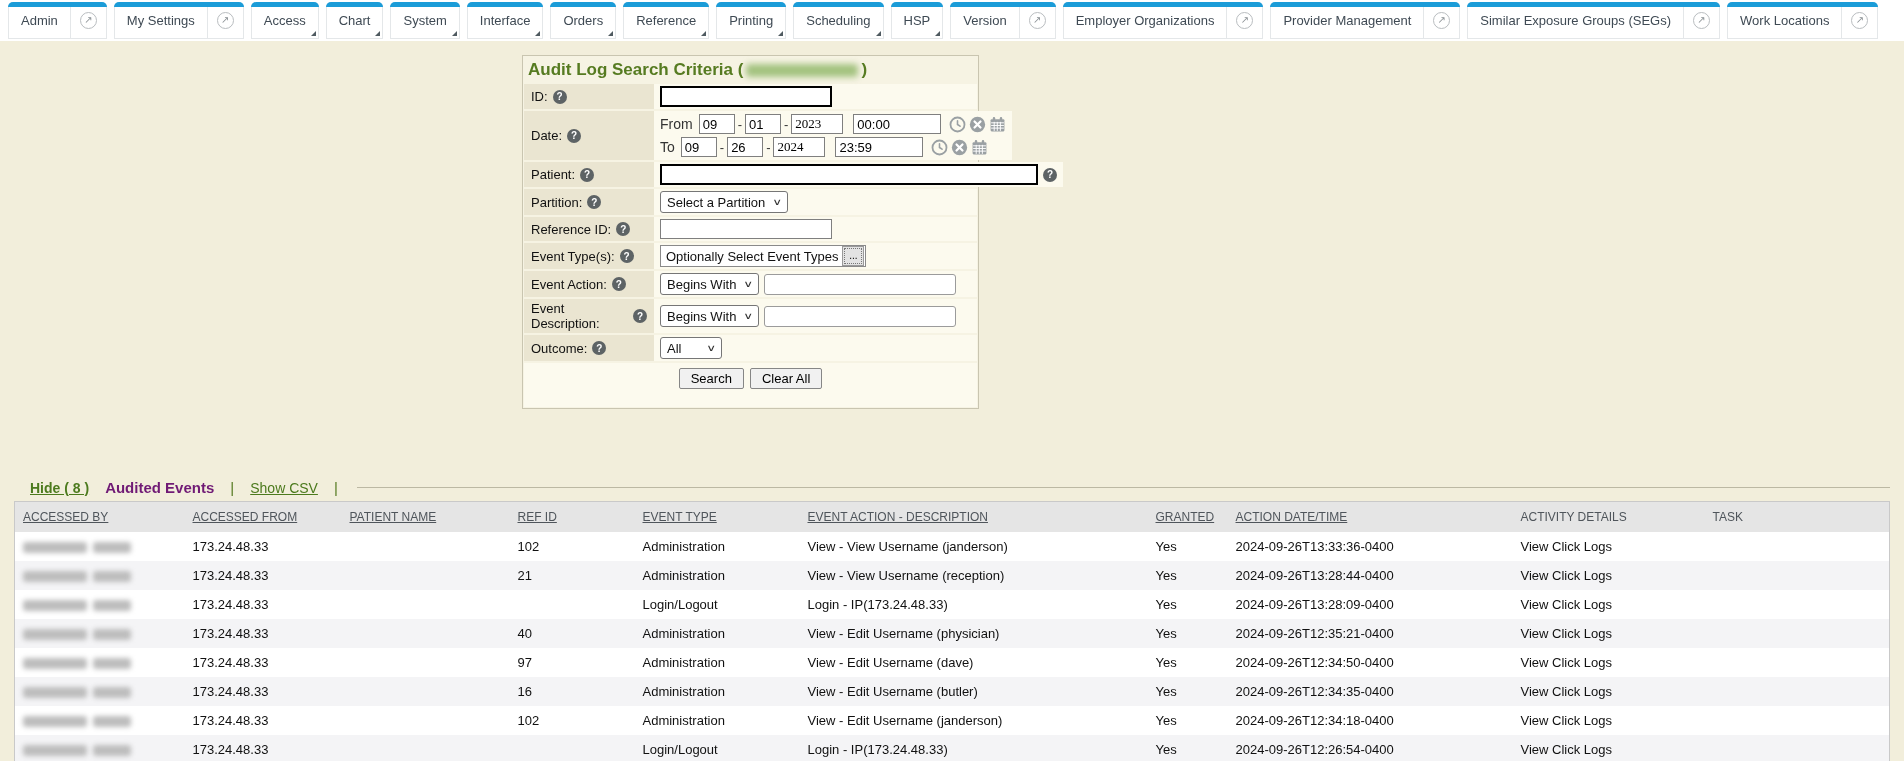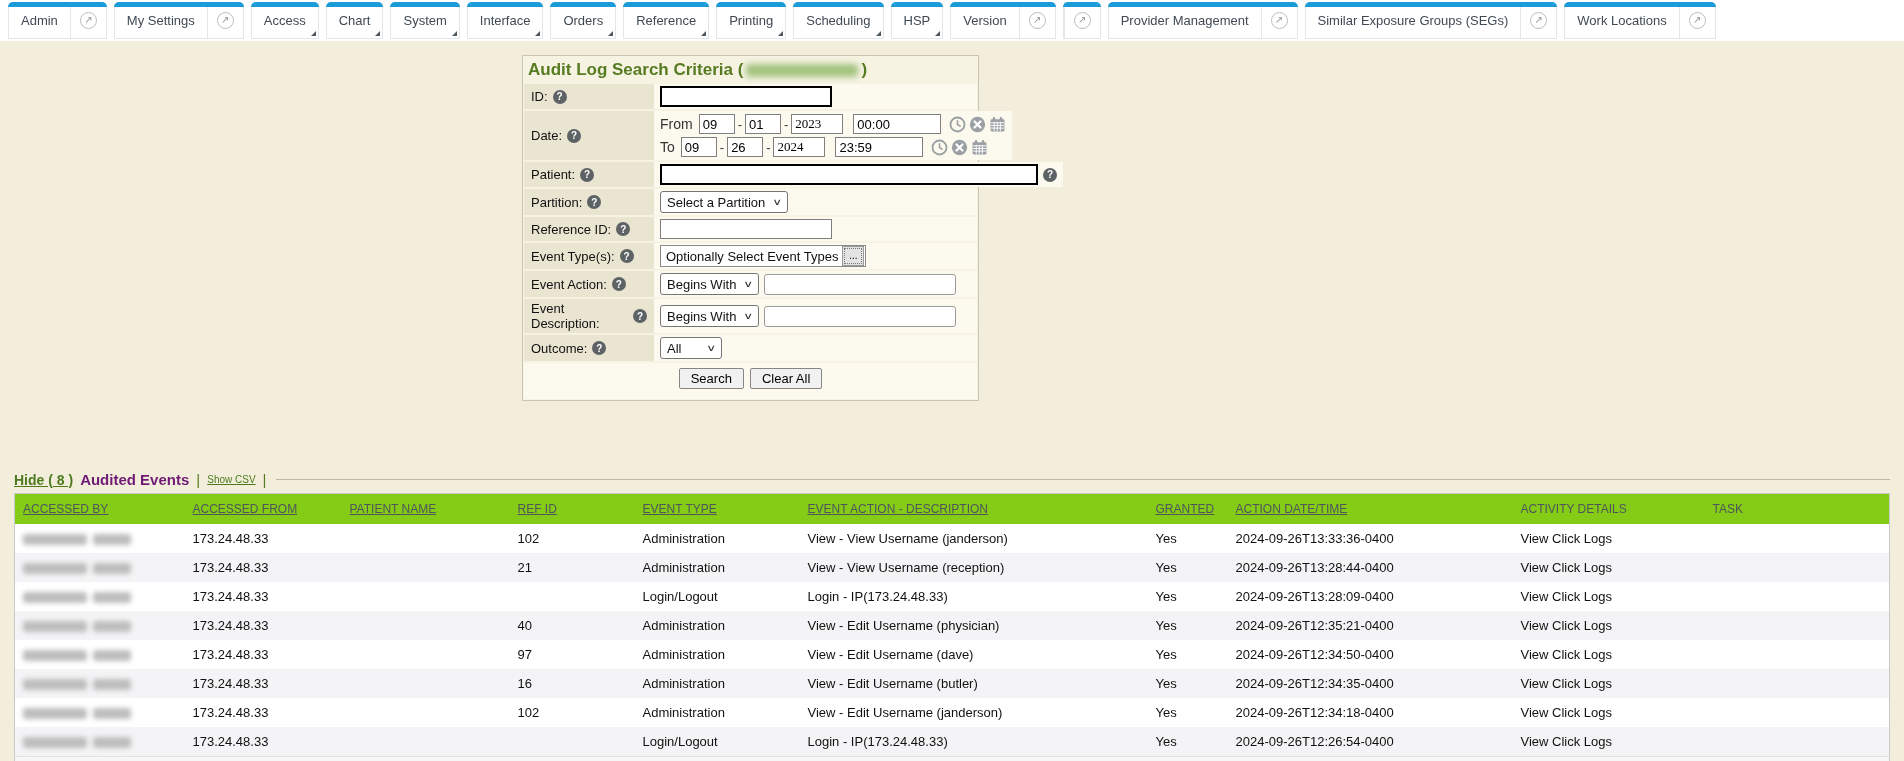--- a/index.html
+++ b/index.html
@@ -92,41 +92,41 @@
   .dicons{ display:flex; align-items:center; gap:3px; margin-left:4px; }
   .etypes-box{
     display:inline-flex; align-items:center; border:1px solid #8a8a8a;
     background:#fff; height:22px; padding:0 0 0 5px; gap:4px;
   }
   .btn-ellipsis{
     width:22px; height:20px; background:#e3e3e3; border:1px solid #9a9a9a;
     font-size:10px; line-height:8px; cursor:pointer; margin-right:1px;
     outline:1px dotted #777; outline-offset:-3px;
   }
-  .frow-buttons{ background:#fcfaee; display:flex; justify-content:center; gap:6px; padding:5px 0 10px; }
+  .frow-buttons{ background:#fcfaee; display:flex; justify-content:center; gap:6px; padding:5px 0 18px; }
   .btn{
     background:#f1f1f1; border:1px solid #868686; border-radius:2px;
     font-size:13px; padding:2px 11px; cursor:pointer; color:#000; font-family:inherit;
   }
 
   
   .results{ margin:70px 14px 0; }
-  .res-head{ display:flex; align-items:center; gap:7px; margin-bottom:5px; }
+  .res-head{ display:flex; align-items:center; gap:16px; margin-bottom:5px;margin-left:16px; }
   .hide-link{ color:#4c7a1d; font-weight:bold; text-decoration:underline; font-size:14px; cursor:pointer; }
   .res-title{ color:#701a75; font-weight:bold; font-size:15px; }
   .sep{ color:#567b21; font-size:15px; }
-  .csv-link{ color:#4c7a1d; text-decoration:underline; font-size:10px; cursor:pointer; }
+  .csv-link{ color:#4c7a1d; text-decoration:underline; font-size:14px; cursor:pointer; }
   .head-rule{ flex:1; border-top:1px solid #bcb8a3; margin-left:3px; }
 
   table.res-table{
     width:100%; border-collapse:collapse; background:#fff;
     border:1px solid #c9c9c9; table-layout:fixed;
   }
   .res-table thead th{
-    background:#84cc16; font-size:12px; color:#4f555b; font-weight:normal;
+    background:#e5e5e5; font-size:12px; color:#4f555b; font-weight:normal;
     text-align:left; padding:8px; white-space:nowrap; overflow:hidden;
   }
   .res-table thead th.sortable span{ text-decoration:underline; cursor:pointer; }
   .res-table tbody td{
     font-size:13px; padding:7px 8px; color:#111;
     white-space:nowrap; overflow:hidden;
   }
   .res-table tbody tr:nth-child(even){ background:#f4f4f6; }
   .res-table tfoot td{
     background:#f7f7f8; text-align:center; font-size:12px; color:#333;
@@ -213,20 +213,21 @@
 
   <div class="tab has-ext">
     <span class="tab-label">Version</span>
     <span class="ext">
       <span class="ext-icon">↗</span>
     </span>
 
   </div>
 
   <div class="tab has-ext">
+    <span class="tab-label">Employer Organizations</span>
     <span class="ext">
       <span class="ext-icon">↗</span>
     </span>
 
   </div>
 
   <div class="tab has-ext">
     <span class="tab-label">Provider Management</span>
     <span class="ext">
       <span class="ext-icon">↗</span>

